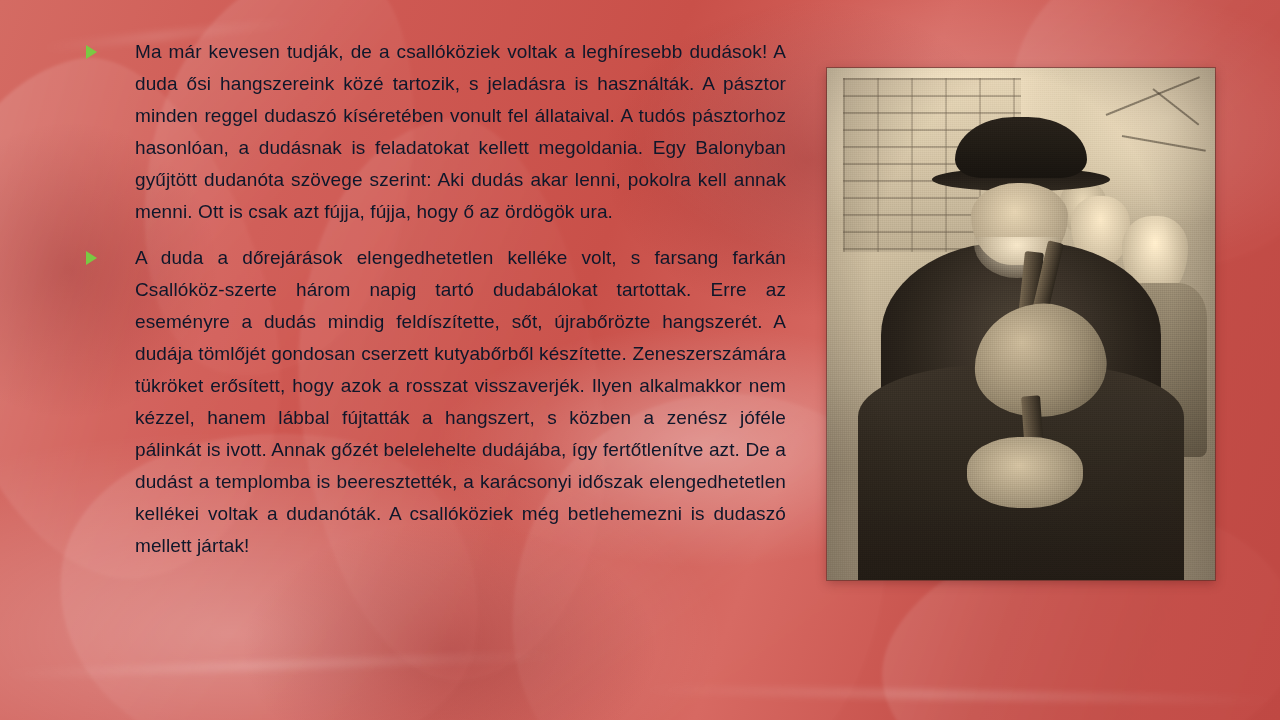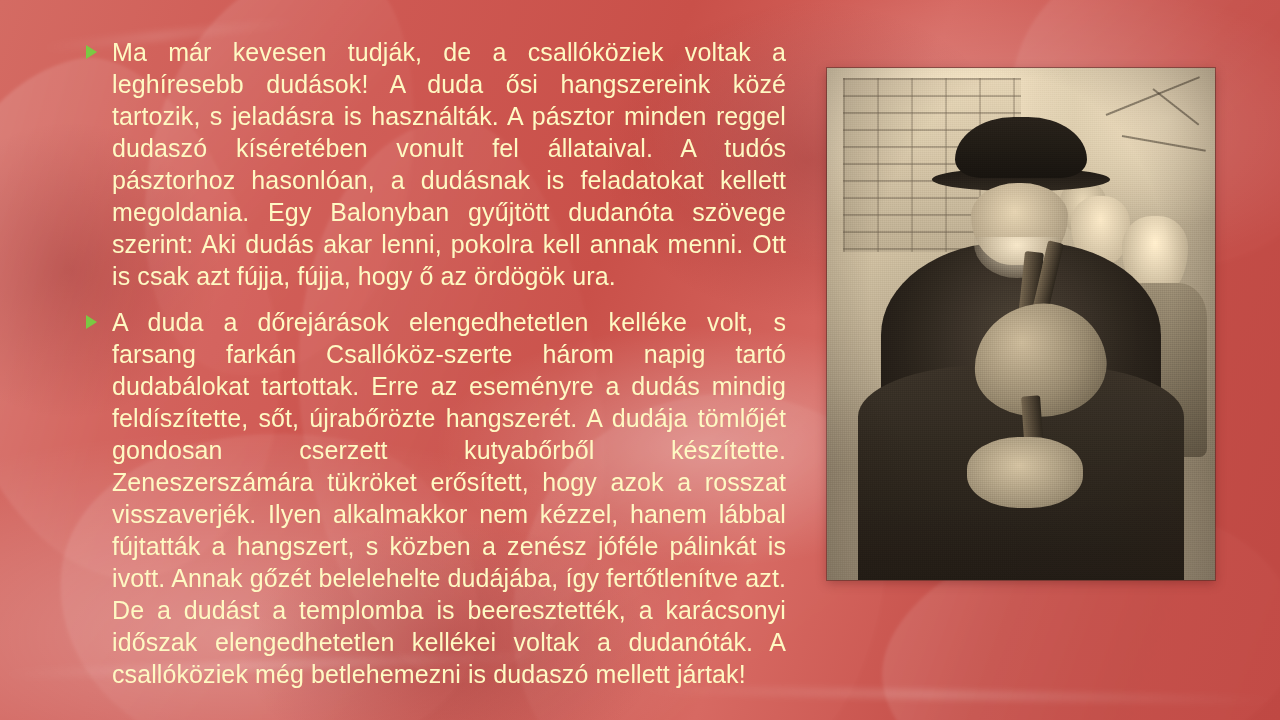--- a/index.html
+++ b/index.html
@@ -85,26 +85,27 @@
   .tri {
     display: block;
     width: 0;
     height: 0;
     border-left: 11px solid #7ac943;
     border-top: 7px solid transparent;
     border-bottom: 7px solid transparent;
   }
   .bullet-text {
     flex: 1 1 auto;
-    color: #fef9c3;
-    font-size: 25px;
+    color: #0f172a;
+    font-size: 19px;
     line-height: 32px;
     text-align: justify;
     text-justify: inter-word;
     letter-spacing: .1px;
+    margin-left: 23px;
   }
 
   
   .photo-frame {
     position: absolute;
     left: 827px;
     top: 68px;
     width: 388px;
     height: 512px;
     background: #ded8cc;

